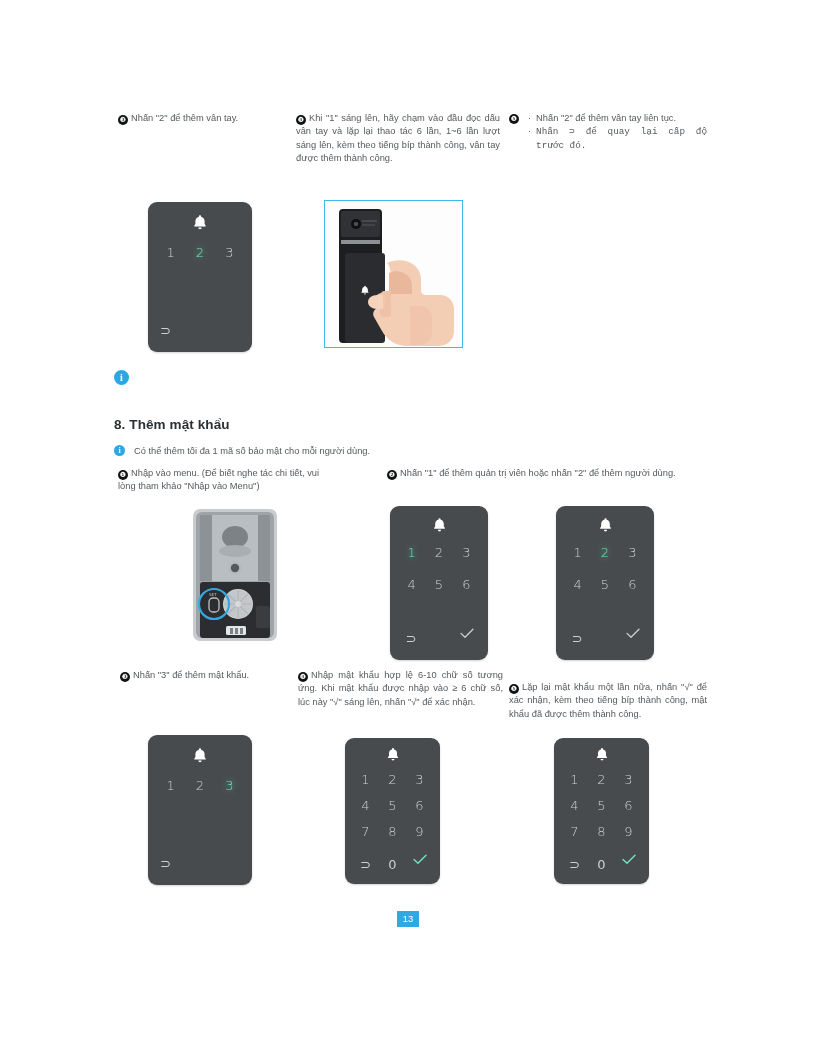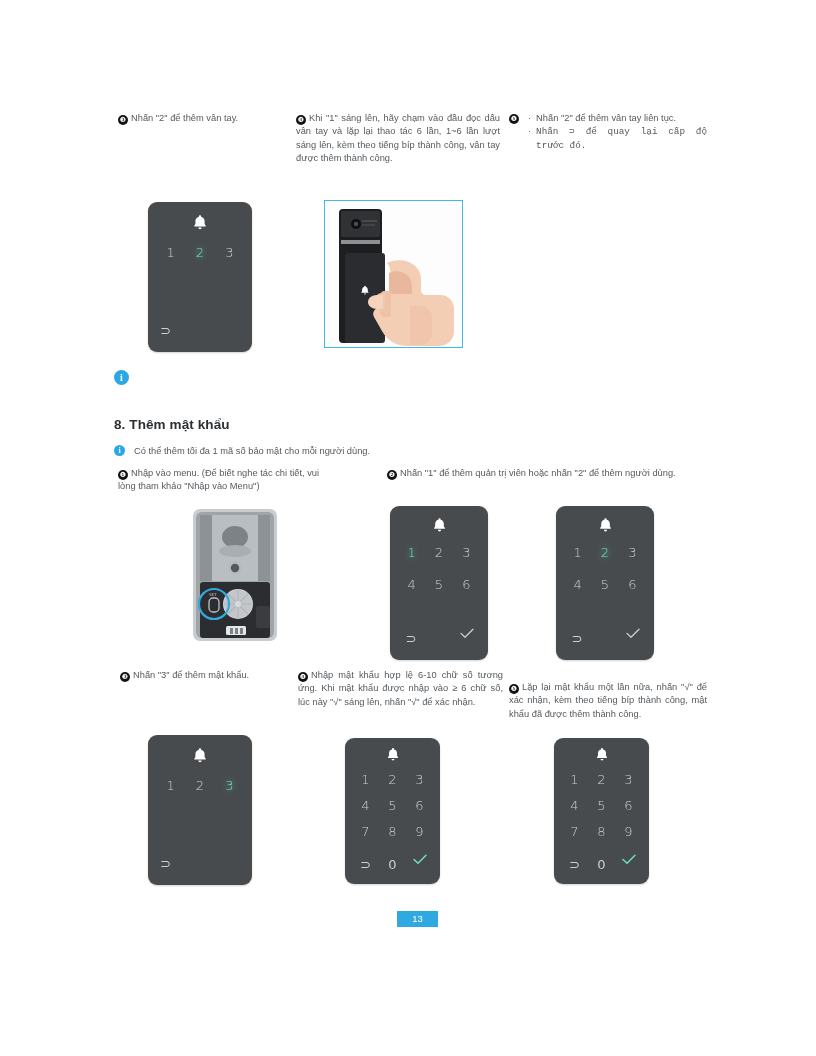--- a/index.html
+++ b/index.html
@@ -161,21 +161,21 @@
   }
   .photo-plain {
     position: absolute;
     background: #ffffff;
     overflow: hidden;
   }
 
   
   .pagenum {
     position: absolute;
-    width: 41px; height: 16px;
+    width: 22px; height: 16px;
     background: #30a9e0;
     color: #ffffff;
     font-size: 9.5px;
     line-height: 16px;
     text-align: center;
     font-family: "Liberation Sans", sans-serif;
   }
 </style>
 </head>
 <body>

